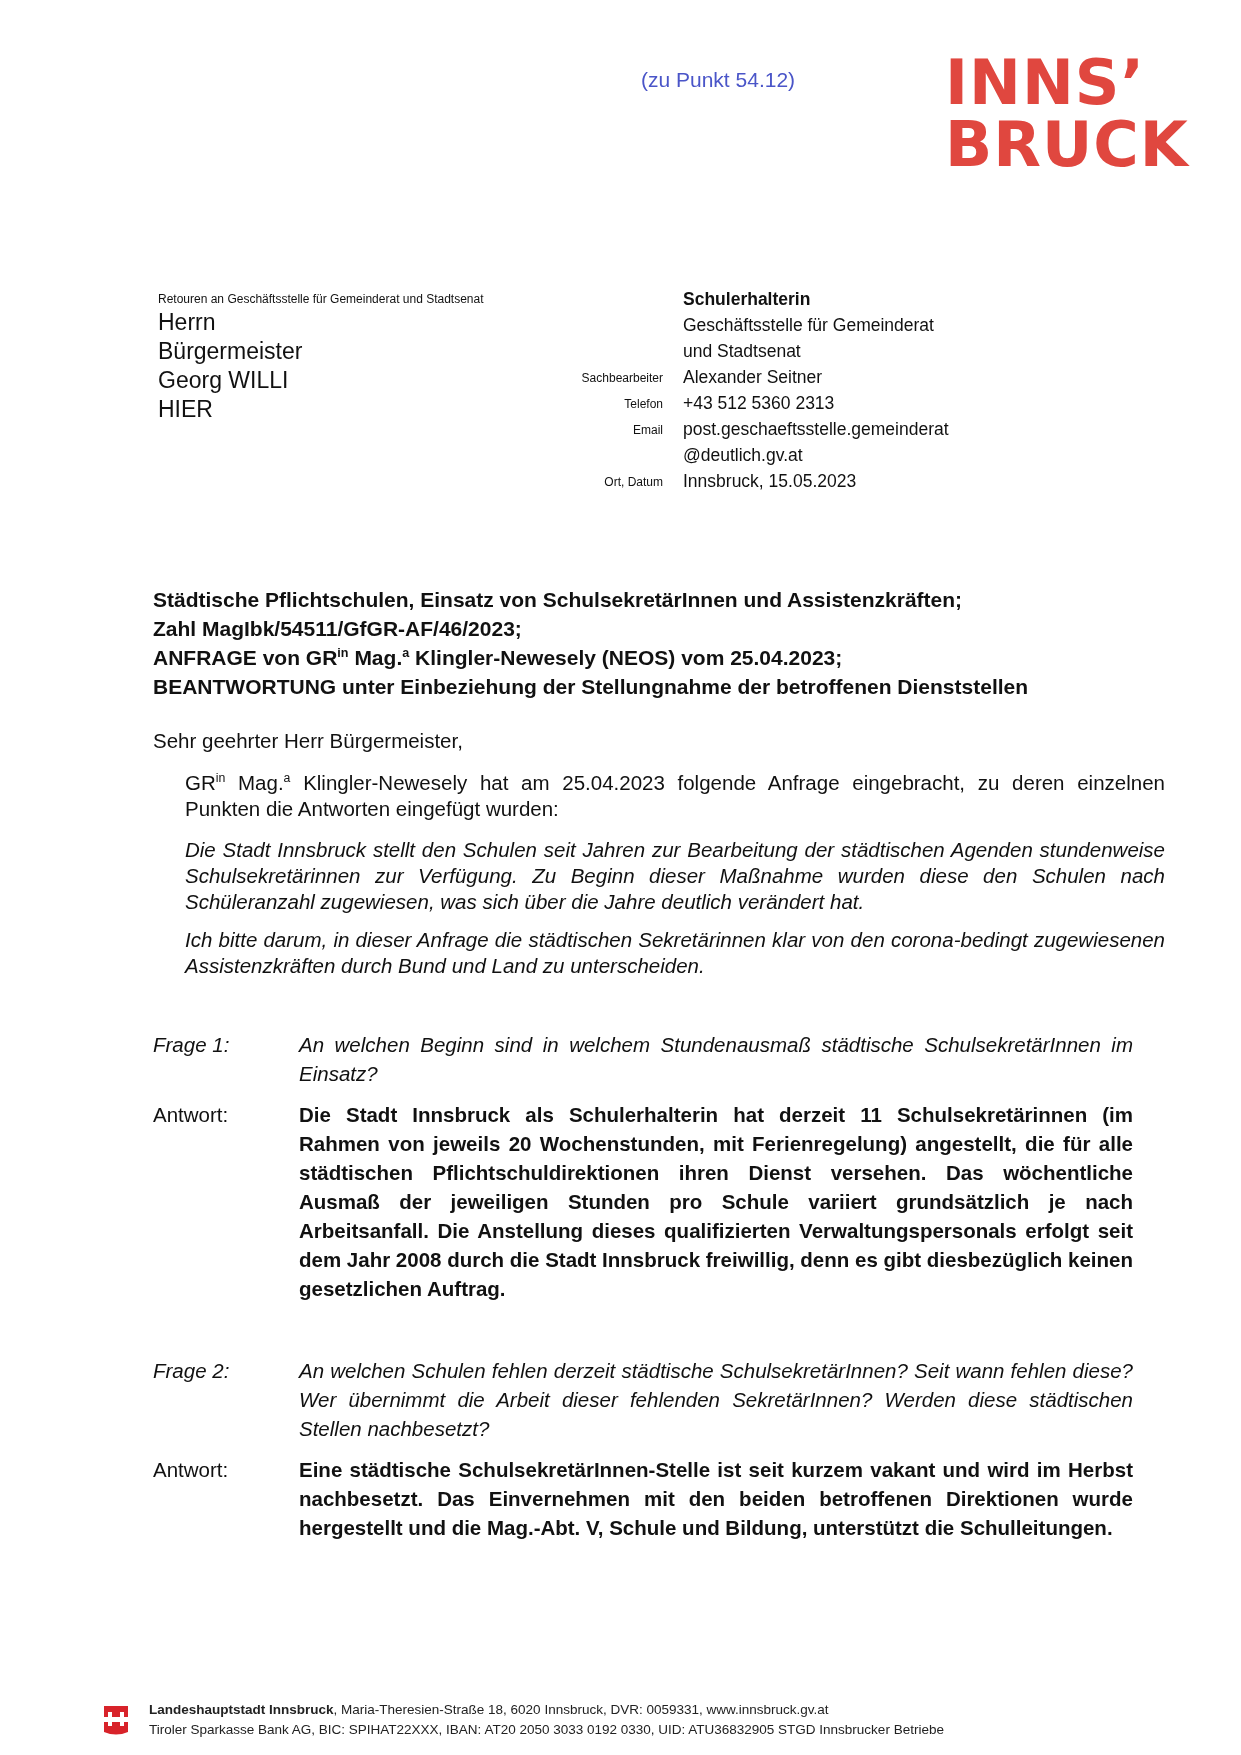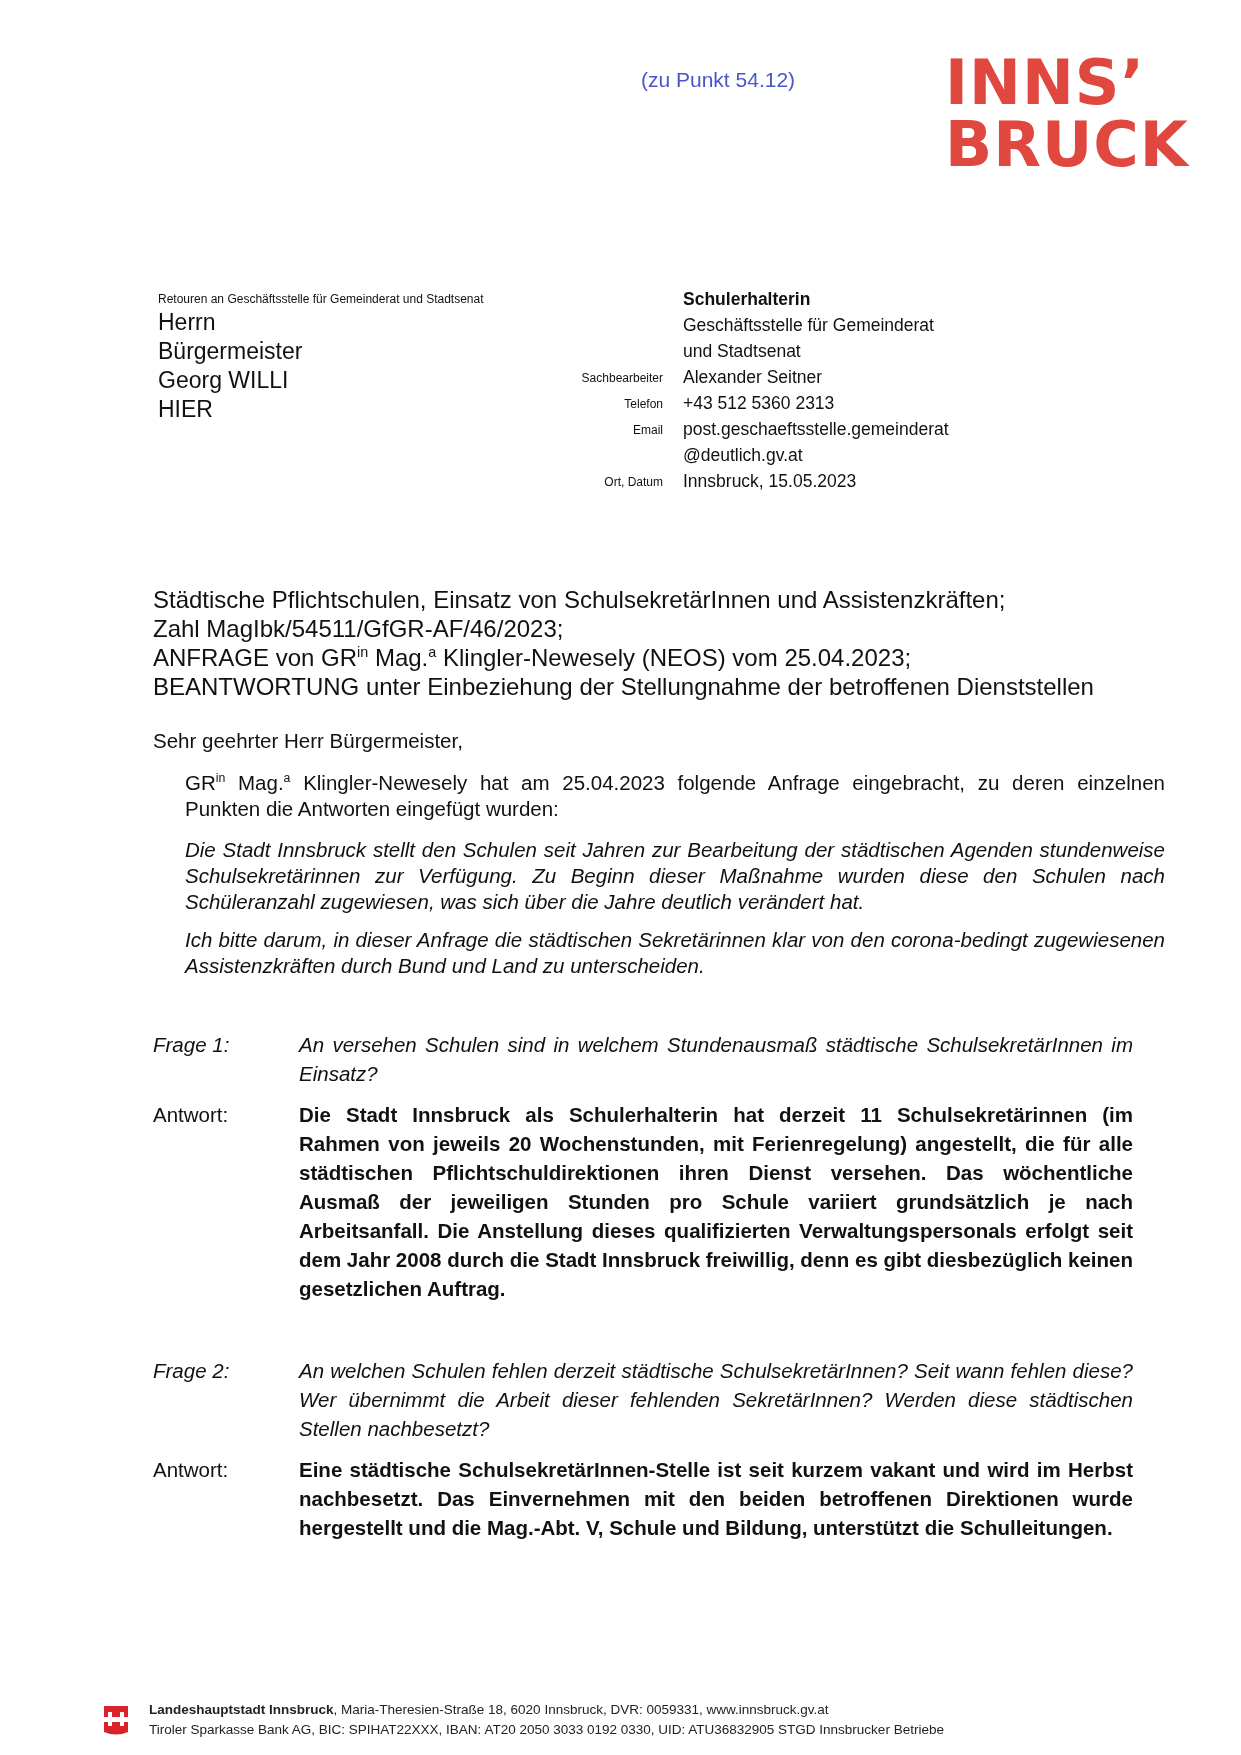--- a/index.html
+++ b/index.html
@@ -8,21 +8,21 @@
   .ref-note { left:641px; top:68px; font-size:21px; color:#4a55c8; }
   .logo { left:945px; top:52px; color:#e0473f; font-family:"DejaVu Sans", sans-serif; font-weight:bold; font-size:62px; line-height:62px; letter-spacing:1px; }
   .logo div { display:block; }
   .return-addr { left:158px; top:292px; font-size:12px; }
   .recipient { left:158px; top:308px; font-size:23px; line-height:29px; }
   .sender { left:560px; top:284px; width:500px; font-size:17.5px; }
   .srow { display:flex; height:26px; align-items:flex-end; }
   .slabel { width:103px; text-align:right; font-size:12px; padding-right:20px; padding-bottom:3px; }
   .sval { flex:1; }
   .sbold { font-weight:bold; }
-  .subject { left:153px; top:585px; font-weight:normal; font-size:24px; line-height:29px; }
+  .subject { left:153px; top:585px; font-weight:bold; font-size:21px; line-height:29px; }
   sup { font-size:0.6em; line-height:0; }
   .body-text { left:153px; width:980px; font-size:20.5px; line-height:26px; }
   .italic { font-style:italic; }
   .qa { left:153px; width:980px; display:flex; font-size:20.5px; line-height:29px; }
   .qa .lbl { width:146px; flex:none; }
   .qa .txt { flex:1; text-align:justify; }
   .bold { font-weight:bold; }
   .footer { left:103px; top:1664px; display:flex; align-items:center; font-size:13.5px; color:#222;margin-top:36px; }
   .footer-icon { width:26px; height:34px; margin-right:20px; position:relative; }
   .footer-lines div { line-height:20px; }
@@ -92,21 +92,21 @@
 <div class="abs body-text" style="top:728px;">Sehr geehrter Herr Bürgermeister,</div>
 
 <div class="abs body-text just" style="top:770px;"><span>GR</span><sup>in</sup><span> Mag.</span><sup>a</sup><span> Klingler-Newesely hat am 25.04.2023 folgende Anfrage eingebracht, zu deren einzelnen Punkten die Antworten eingefügt wurden:</span></div>
 
 <div class="abs body-text italic just" style="top:837px;">Die Stadt Innsbruck stellt den Schulen seit Jahren zur Bearbeitung der städtischen Agenden stundenweise Schulsekretärinnen zur Verfügung. Zu Beginn dieser Maßnahme wurden diese den Schulen nach Schüleranzahl zugewiesen, was sich über die Jahre deutlich verändert hat.</div>
 
 <div class="abs body-text italic just" style="top:927px;">Ich bitte darum, in dieser Anfrage die städtischen Sekretärinnen klar von den corona-bedingt zugewiesenen Assistenzkräften durch Bund und Land zu unterscheiden.</div>
 
 <div class="abs qa" style="top:1030px;">
   <div class="lbl italic">Frage 1:</div>
-  <div class="txt italic">An versehen Schulen sind in welchem Stundenausmaß städtische SchulsekretärInnen im Einsatz?</div>
+  <div class="txt italic">An welchen Beginn sind in welchem Stundenausmaß städtische SchulsekretärInnen im Einsatz?</div>
 </div>
 
 <div class="abs qa" style="top:1100px;">
   <div class="lbl">Antwort:</div>
   <div class="txt bold">Die Stadt Innsbruck als Schulerhalterin hat derzeit 11 Schulsekretärinnen (im Rahmen von jeweils 20 Wochenstunden, mit Ferienregelung) angestellt, die für alle städtischen Pflichtschuldirektionen ihren Dienst versehen. Das wöchentliche Ausmaß der jeweiligen Stunden pro Schule variiert grundsätzlich je nach Arbeitsanfall. Die Anstellung dieses qualifizierten Verwaltungspersonals erfolgt seit dem Jahr 2008 durch die Stadt Innsbruck freiwillig, denn es gibt diesbezüglich keinen gesetzlichen Auftrag.</div>
 </div>
 
 <div class="abs qa" style="top:1356px;">
   <div class="lbl italic">Frage 2:</div>
   <div class="txt italic">An welchen Schulen fehlen derzeit städtische SchulsekretärInnen? Seit wann fehlen diese? Wer übernimmt die Arbeit dieser fehlenden SekretärInnen? Werden diese städtischen Stellen nachbesetzt?</div>

